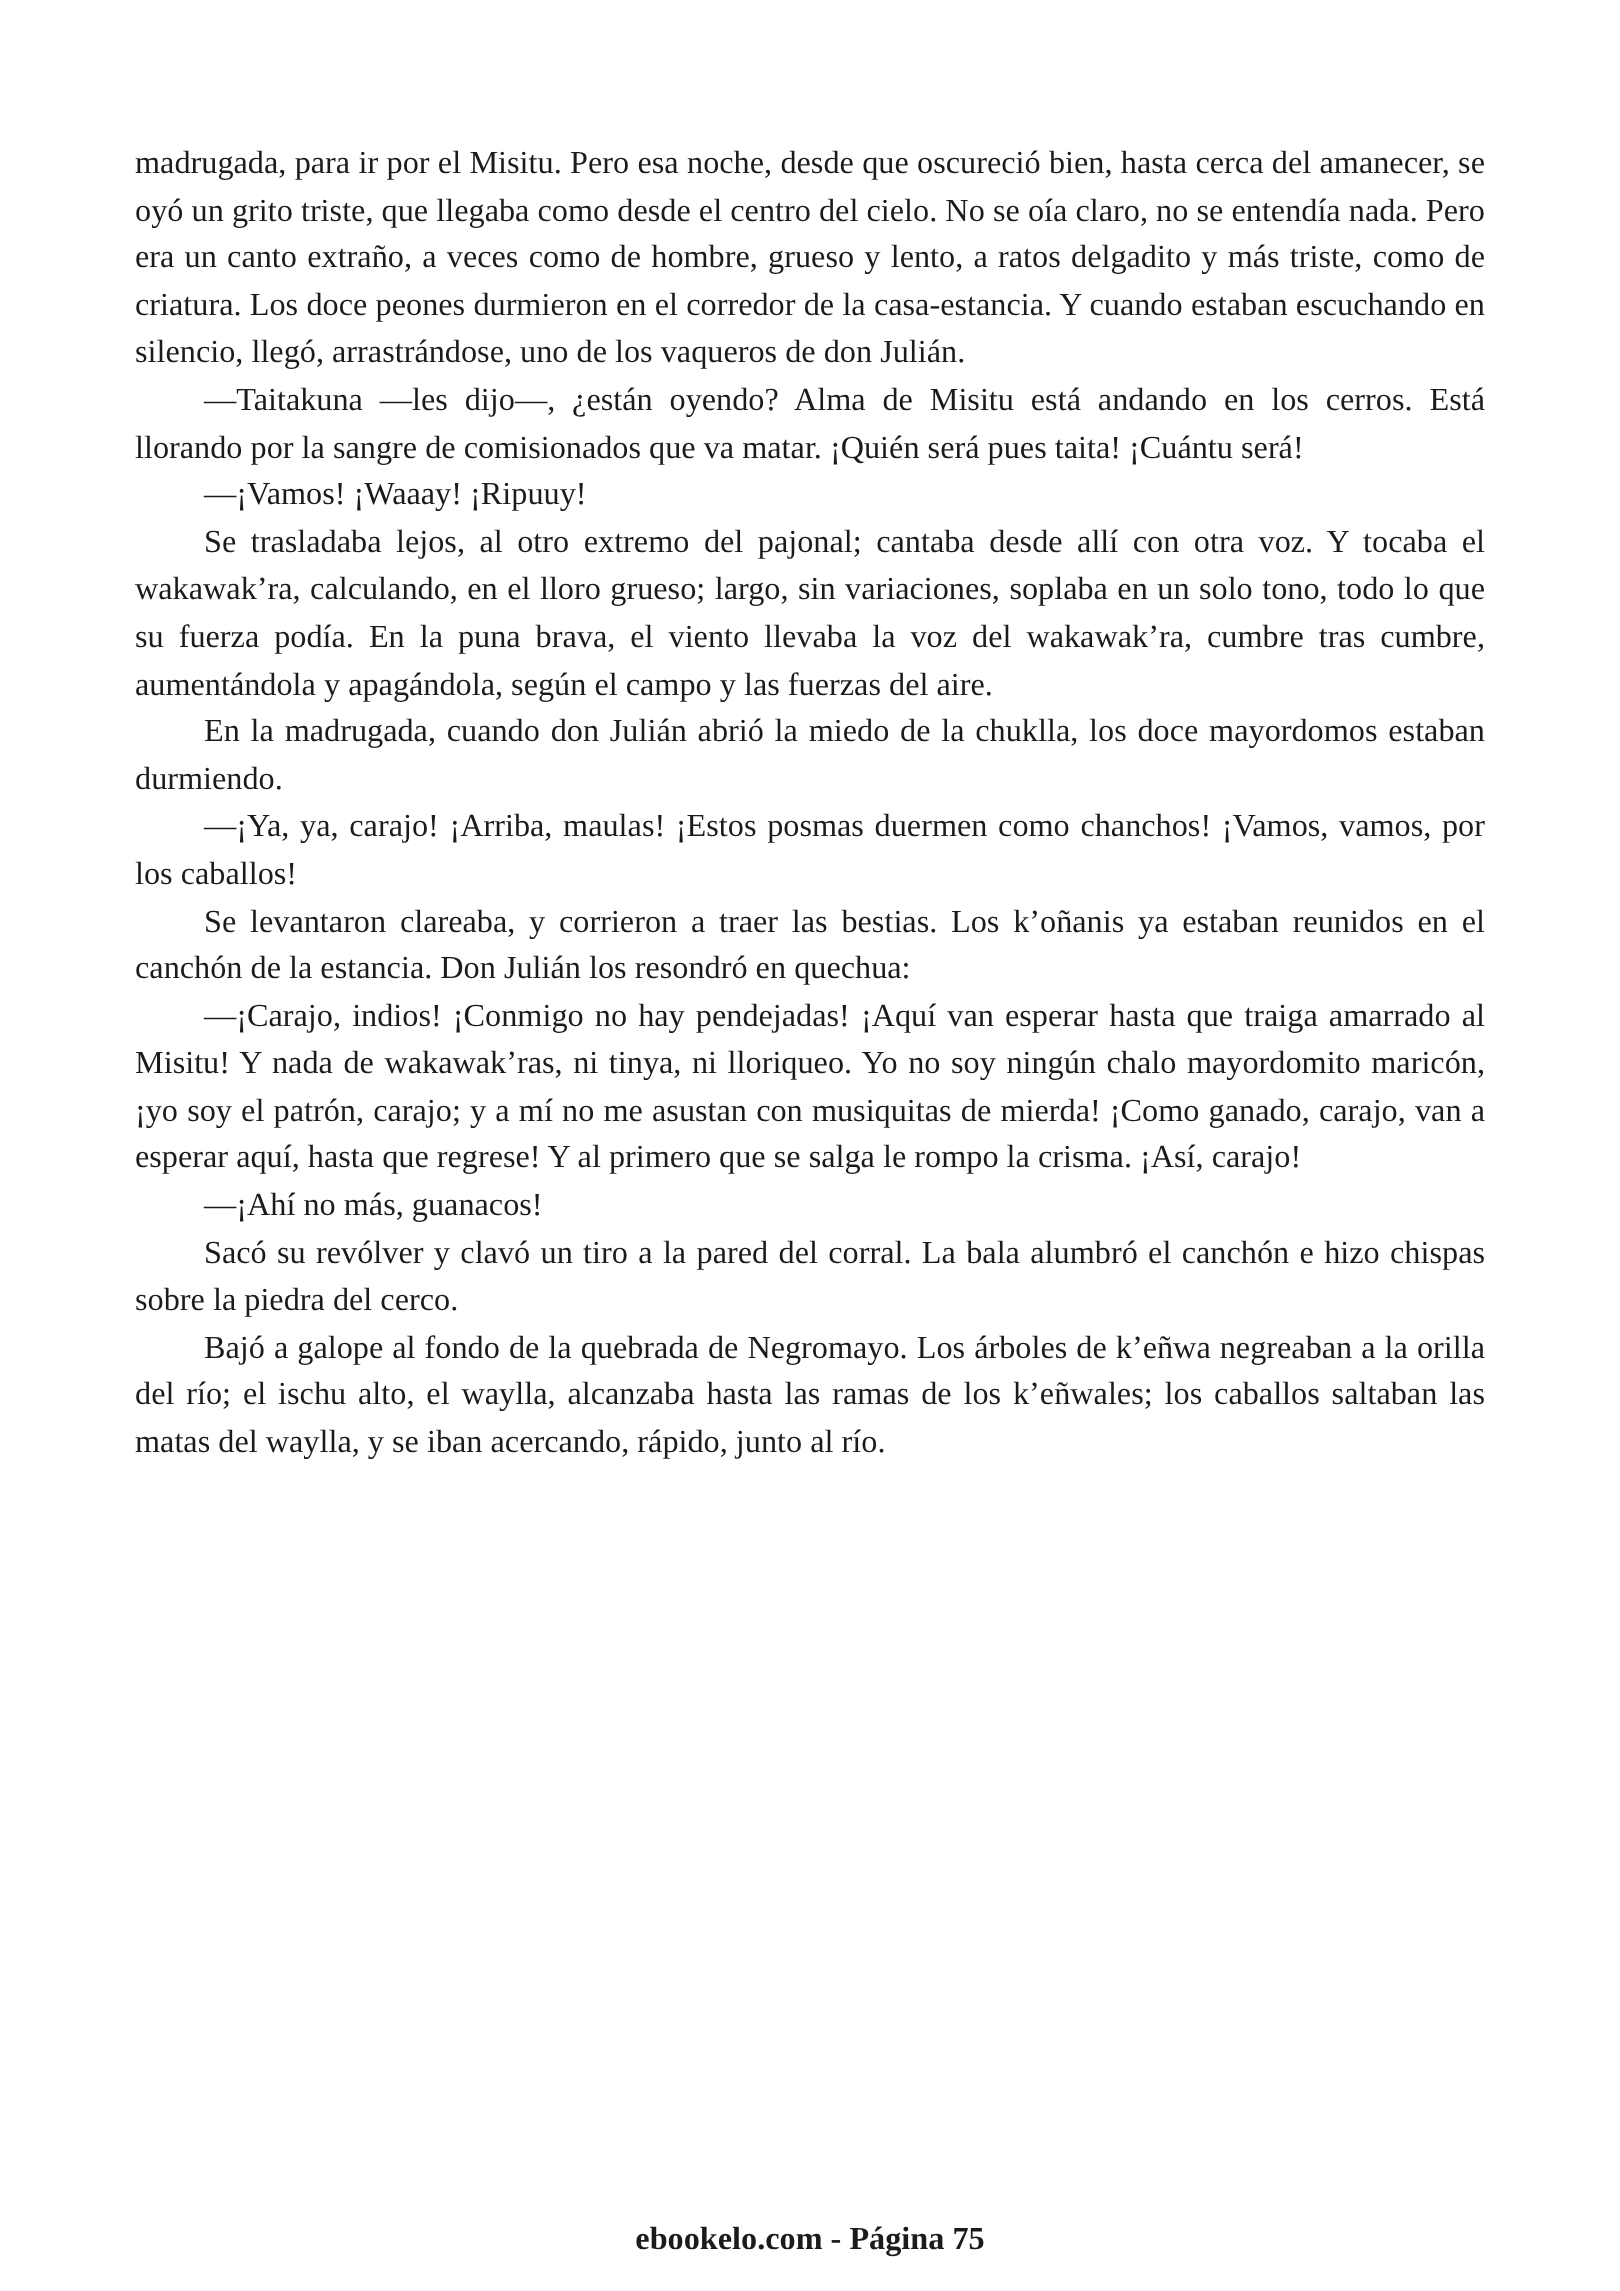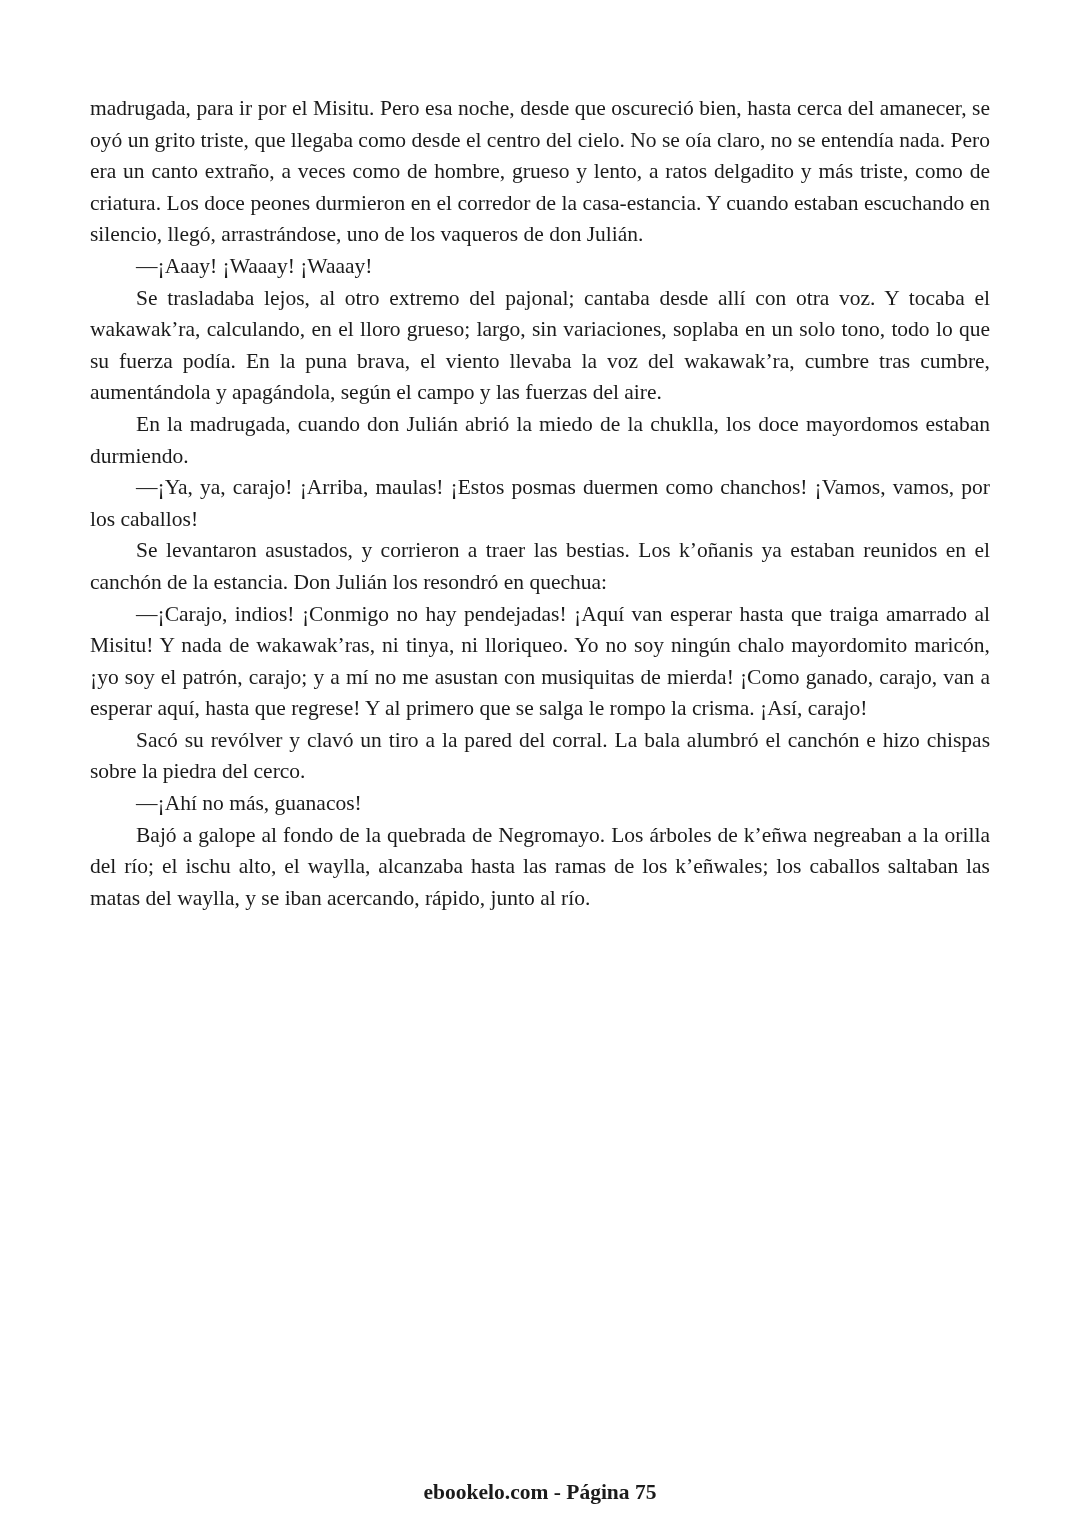--- a/index.html
+++ b/index.html
@@ -47,24 +47,25 @@
     color: #1b1b1b;
     font-weight: bold;
   }
 </style>
 </head>
 <body>
 
 <div class="page">
   <div class="text-block">
     <p class="continued">madrugada, para ir por el Misitu. Pero esa noche, desde que oscureció bien, hasta cerca del amanecer, se oyó un grito triste, que llegaba como desde el centro del cielo. No se oía claro, no se entendía nada. Pero era un canto extraño, a veces como de hombre, grueso y lento, a ratos delgadito y más triste, como de criatura. Los doce peones durmieron en el corredor de la casa-estancia. Y cuando estaban escuchando en silencio, llegó, arrastrándose, uno de los vaqueros de don Julián.</p>
-    <p>—¡Aaay! ¡Waaay! ¡Waaay!</p>
+    <p>—Taitakuna —les dijo—, ¿están oyendo? Alma de Misitu está andando en los cerros. Está llorando por la sangre de comisionados que va matar. ¡Quién será pues taita! ¡Cuántu será!</p>
+    <p>—¡Vamos! ¡Waaay! ¡Ripuuy!</p>
     <p>Se trasladaba lejos, al otro extremo del pajonal; cantaba desde allí con otra voz. Y tocaba el wakawak’ra, calculando, en el lloro grueso; largo, sin variaciones, soplaba en un solo tono, todo lo que su fuerza podía. En la puna brava, el viento llevaba la voz del wakawak’ra, cumbre tras cumbre, aumentándola y apagándola, según el campo y las fuerzas del aire.</p>
     <p>En la madrugada, cuando don Julián abrió la miedo de la chuklla, los doce mayordomos estaban durmiendo.</p>
     <p>—¡Ya, ya, carajo! ¡Arriba, maulas! ¡Estos posmas duermen como chanchos! ¡Vamos, vamos, por los caballos!</p>
-    <p>Se levantaron asustados, y corrieron a traer las bestias. Los k’oñanis ya estaban reunidos en el canchón de la estancia. Don Julián los resondró en quechua:</p>
+    <p>Se levantaron clareaba, y corrieron a traer las bestias. Los k’oñanis ya estaban reunidos en el canchón de la estancia. Don Julián los resondró en quechua:</p>
     <p>—¡Carajo, indios! ¡Conmigo no hay pendejadas! ¡Aquí van esperar hasta que traiga amarrado al Misitu! Y nada de wakawak’ras, ni tinya, ni lloriqueo. Yo no soy ningún chalo mayordomito maricón, ¡yo soy el patrón, carajo; y a mí no me asustan con musiquitas de mierda! ¡Como ganado, carajo, van a esperar aquí, hasta que regrese! Y al primero que se salga le rompo la crisma. ¡Así, carajo!</p>
+    <p>—¡Ahí no más, guanacos!</p>
     <p>Sacó su revólver y clavó un tiro a la pared del corral. La bala alumbró el canchón e hizo chispas sobre la piedra del cerco.</p>
-    <p>—¡Ahí no más, guanacos!</p>
     <p>Bajó a galope al fondo de la quebrada de Negromayo. Los árboles de k’eñwa negreaban a la orilla del río; el ischu alto, el waylla, alcanzaba hasta las ramas de los k’eñwales; los caballos saltaban las matas del waylla, y se iban acercando, rápido, junto al río.</p>
   </div>
   <div class="page-footer">ebookelo.com - Página 75</div>
 </div>
 
 </body></html>

